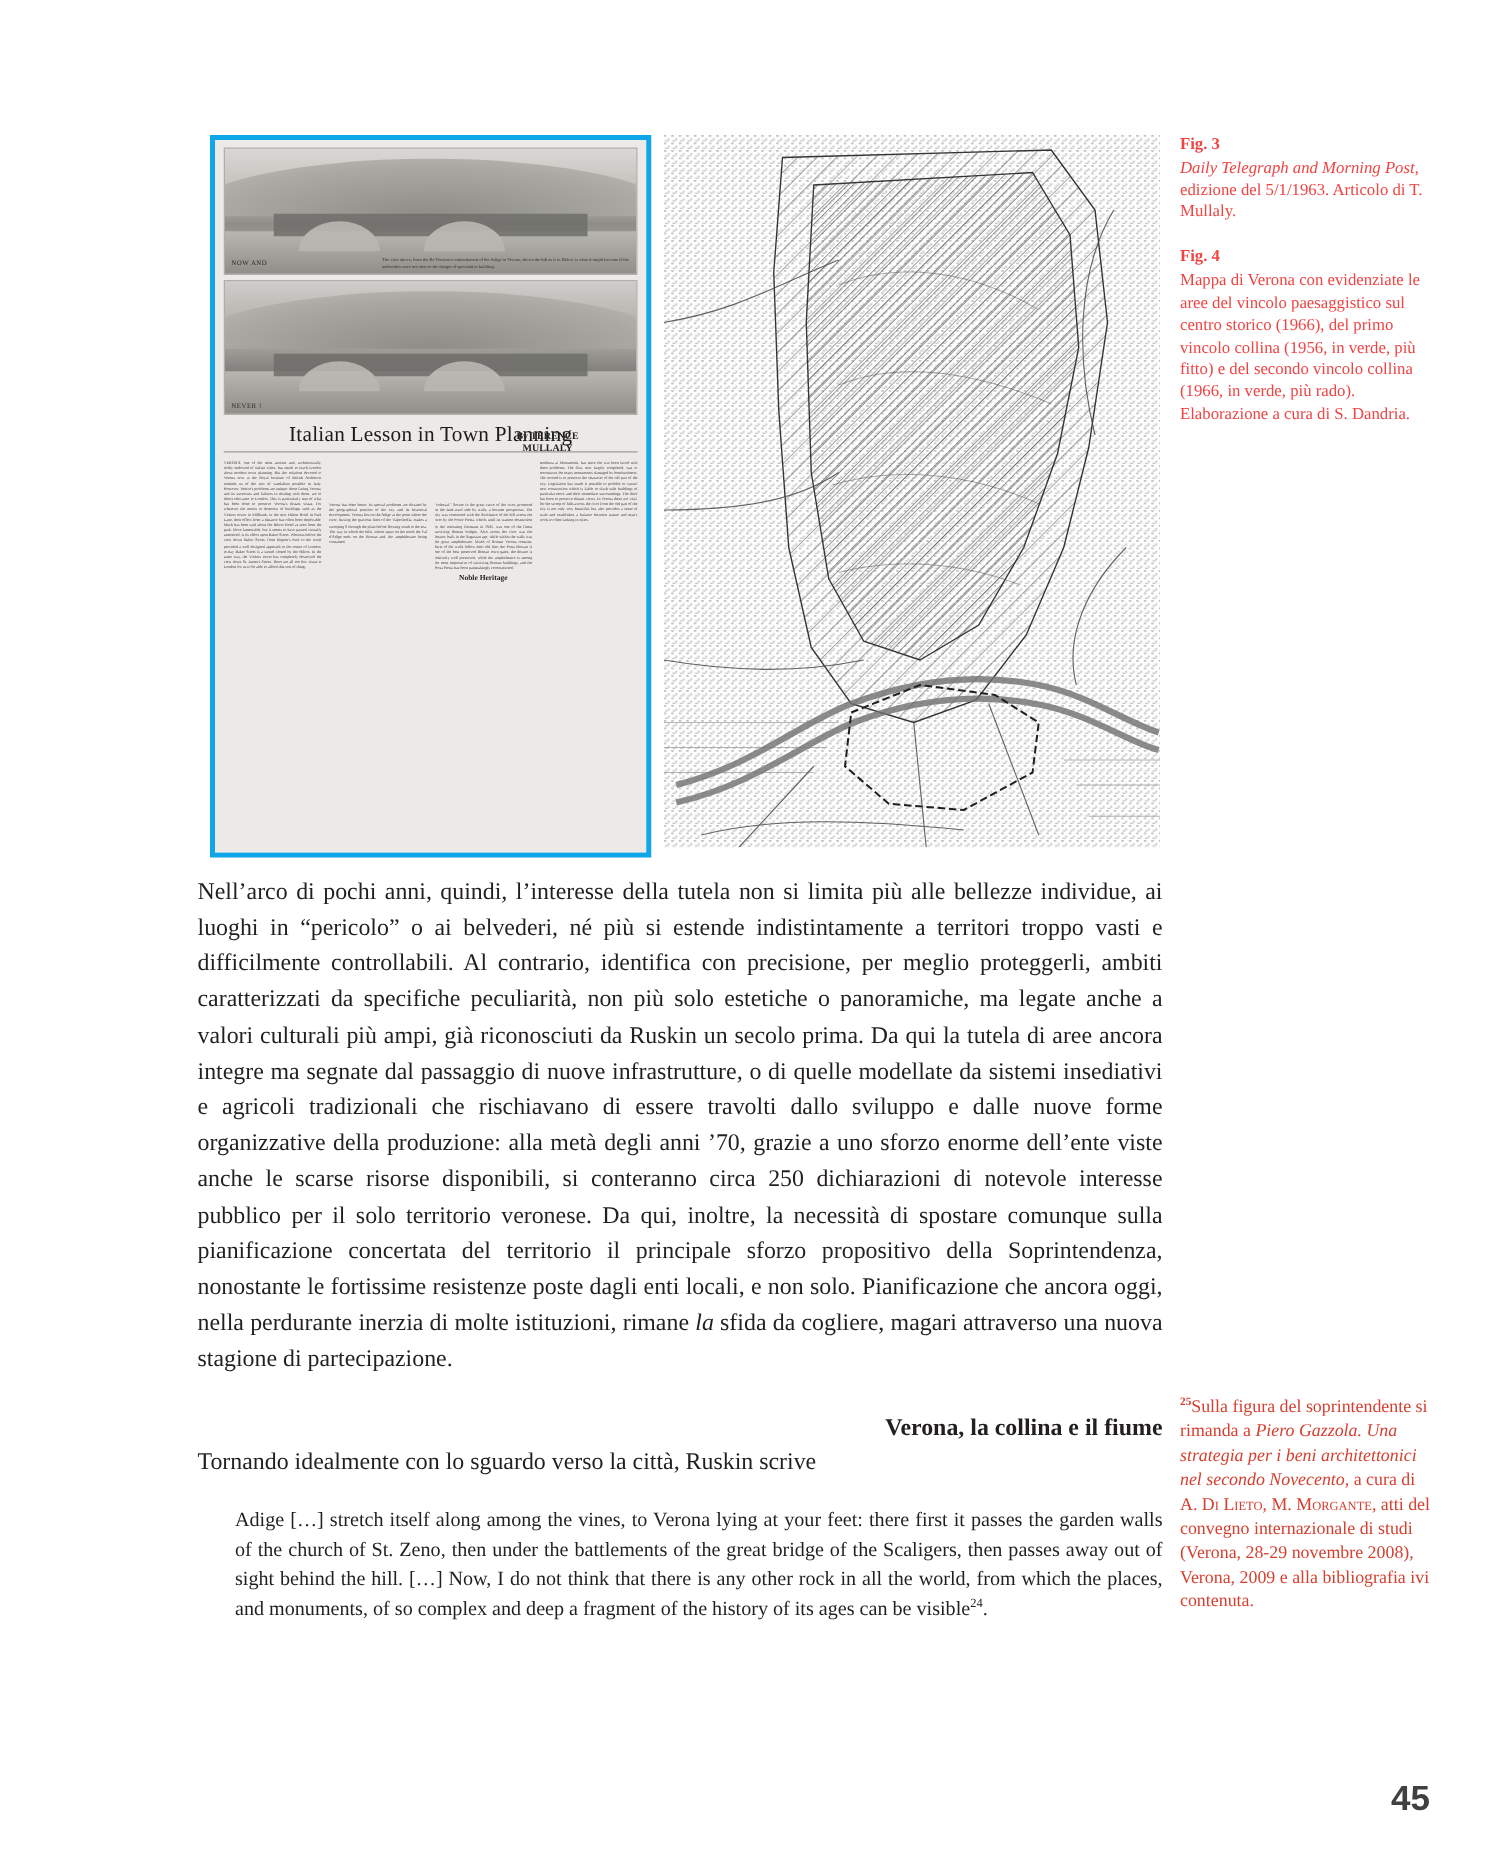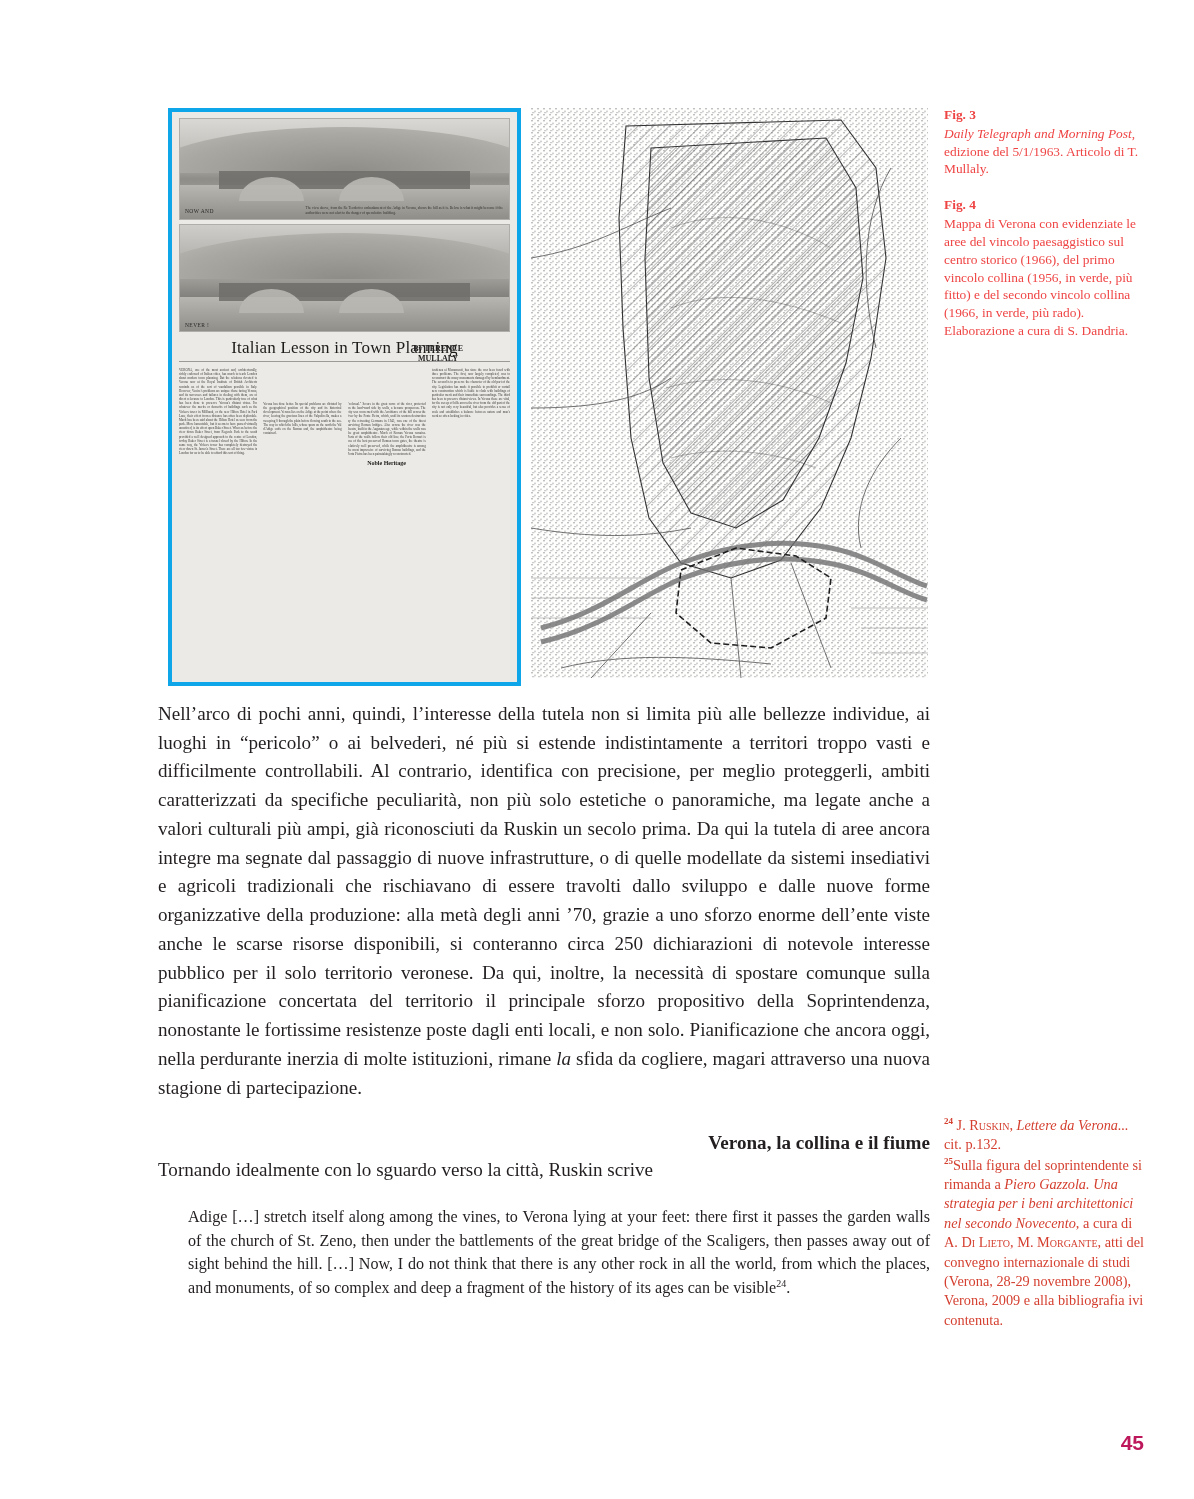--- a/index.html
+++ b/index.html
@@ -232,22 +232,22 @@
   #notes em { font-style: italic; }
   .sc { font-variant: small-caps; }
 
   
   #page-number {
     position: absolute;
     right: 50px;
     bottom: 44px;
     font-family: "Liberation Sans", sans-serif;
     font-weight: bold;
-    font-size: 21px;
-    color: #be185d;
+    font-size: 28px;
+    color: #404040;
   }
 </style>
 </head>
 <body>
 
 <div id="figures">
 
   <div class="fig-box" id="fig3">
     <div class="np">
 
@@ -368,22 +368,17 @@
   <div id="section-heading">Verona, la collina e il fiume</div>
   <div id="section-intro">Tornando idealmente con lo sguardo verso la città, Ruskin scrive</div>
 
   <div id="quote">
     <span>Adige […] stretch itself along among the vines, to Verona lying at your feet: there first it passes the garden walls of the church of St. Zeno, then under the battlements of the great bridge of the Scaligers, then passes away out of sight behind the hill. […] Now, I do not think that there is any other rock in all the world, from which the places, and monuments, of so complex and deep a fragment of the history of its ages can be visible</span><sup>24</sup>.
   </div>
 </div>
 
 <div id="notes">
   <div class="note">
-    <sup>24</sup>
-    <span class="sc">J. Ruskin</span>,
-    <em>Lettere da Verona...</em><span> cit. p.132.</span>
-  </div>
-  <div class="note">
     <sup>25</sup><span>Sulla figura del soprintendente si rimanda a </span><em>Piero Gazzola. Una strategia per i beni architettonici nel secondo Novecento</em><span>, a cura di </span><span class="sc">A. Di Lieto, M. Morgante</span><span>, atti del convegno internazionale di studi (Verona, 28-29 novembre 2008), Verona, 2009 e alla bibliografia ivi contenuta.</span>
   </div>
 </div>
 
 <div id="page-number">45</div>
 
 </body></html>

